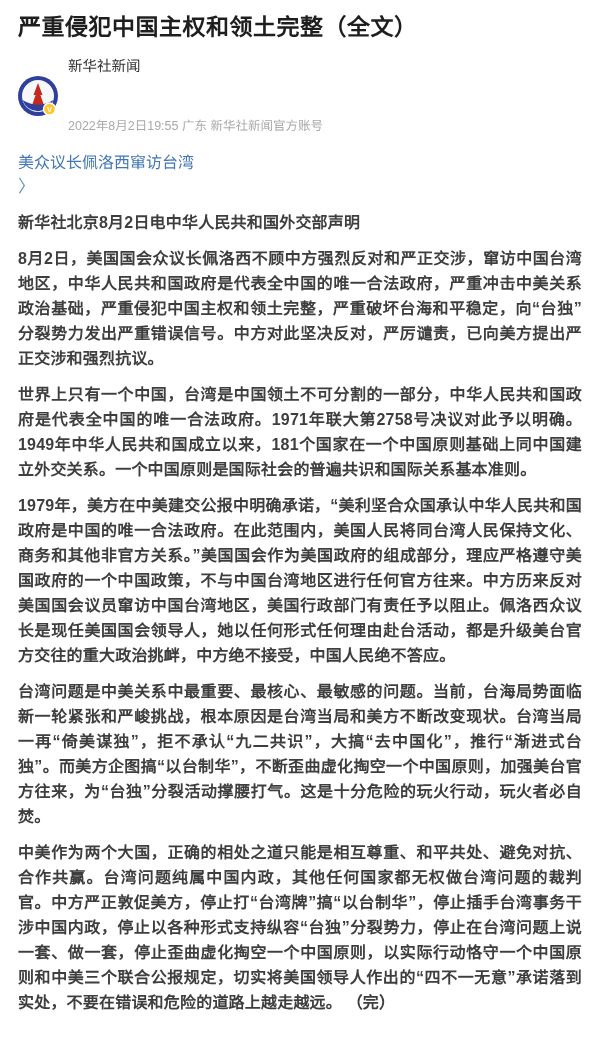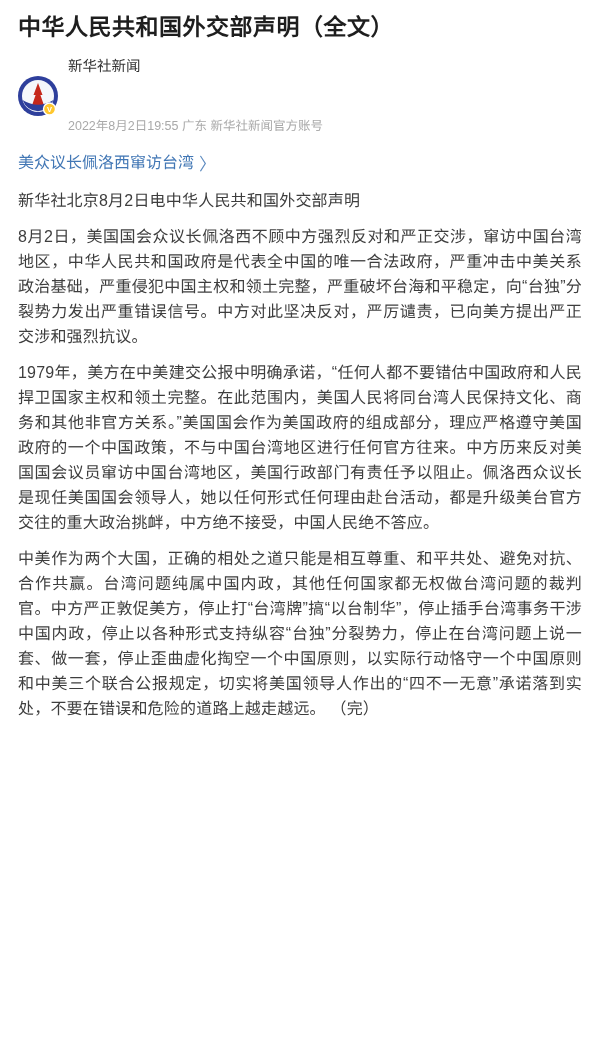--- a/index.html
+++ b/index.html
@@ -55,51 +55,53 @@
   }
   .author-meta {
     font-size: 12.5px;
     color: var(--meta_gray);
     line-height: 17px;
     margin-top: 3px;
   }
 
   .topic-link {
     display: inline-flex;
-    align-items: flex-end;
+    align-items: flex-start;
     gap: 5px;
     color: var(--link_blue);
     font-size: 16px;
     line-height: 22px;
     margin: 4px 16px 14px 0;
     cursor: pointer;
     text-decoration: none;
+    flex-direction: column;
   }
   .topic-link .chevron {
     font-size: 17px;
     line-height: 1;
     transform: translateY(-1px);
     opacity: 0.85;
   }
 
   .article-body p {
     font-size: 16px;
     line-height: 25px;
     color: var(--body_text);
     margin: 0 0 11px 0;
     text-align: justify;
     letter-spacing: 0.2px;
+    font-weight: bold;
   }
 </style>
 </head>
 <body>
 
 <div class="container">
 
-  <h1 class="page-title">中华人民共和国外交部声明（全文）</h1>
+  <h1 class="page-title">严重侵犯中国主权和领土完整（全文）</h1>
 
   <div class="author-row">
     <div class="avatar-wrap">
       <svg viewBox="0 0 40 40" width="40" height="40">
         <circle cx="20" cy="20" r="20" fill="#2e3f9c"></circle>
         <circle cx="20" cy="20" r="16" fill="#f5f7fb"></circle>
         <path d="M20 7 L24.5 19 L22.4 19 L26.2 30 L13.8 30 L17.6 19 L15.5 19 Z" fill="#c5281c"></path>
         <path d="M4.5 24 Q20 33.5 35.5 24 Q31.5 34.5 20 35.2 Q8.5 34.5 4.5 24 Z" fill="#2e3f9c"></path>
         <g>
           <circle cx="31.5" cy="33" r="6" fill="#ffc72e" stroke="#ffffff" stroke-width="1.4"></circle>
@@ -114,17 +116,19 @@
   </div>
 
   <a class="topic-link">
     <span class="topic-label">美众议长佩洛西窜访台湾</span>
     <span class="chevron">〉</span>
   </a>
 
   <div class="article-body">
     <p>新华社北京8月2日电中华人民共和国外交部声明</p>
     <p>8月2日，美国国会众议长佩洛西不顾中方强烈反对和严正交涉，窜访中国台湾地区，中华人民共和国政府是代表全中国的唯一合法政府，严重冲击中美关系政治基础，严重侵犯中国主权和领土完整，严重破坏台海和平稳定，向“台独”分裂势力发出严重错误信号。中方对此坚决反对，严厉谴责，已向美方提出严正交涉和强烈抗议。</p>
-    <p>1979年，美方在中美建交公报中明确承诺，“任何人都不要错估中国政府和人民捍卫国家主权和领土完整。在此范围内，美国人民将同台湾人民保持文化、商务和其他非官方关系。”美国国会作为美国政府的组成部分，理应严格遵守美国政府的一个中国政策，不与中国台湾地区进行任何官方往来。中方历来反对美国国会议员窜访中国台湾地区，美国行政部门有责任予以阻止。佩洛西众议长是现任美国国会领导人，她以任何形式任何理由赴台活动，都是升级美台官方交往的重大政治挑衅，中方绝不接受，中国人民绝不答应。</p>
+    <p>世界上只有一个中国，台湾是中国领土不可分割的一部分，中华人民共和国政府是代表全中国的唯一合法政府。1971年联大第2758号决议对此予以明确。1949年中华人民共和国成立以来，181个国家在一个中国原则基础上同中国建立外交关系。一个中国原则是国际社会的普遍共识和国际关系基本准则。</p>
+    <p>1979年，美方在中美建交公报中明确承诺，“美利坚合众国承认中华人民共和国政府是中国的唯一合法政府。在此范围内，美国人民将同台湾人民保持文化、商务和其他非官方关系。”美国国会作为美国政府的组成部分，理应严格遵守美国政府的一个中国政策，不与中国台湾地区进行任何官方往来。中方历来反对美国国会议员窜访中国台湾地区，美国行政部门有责任予以阻止。佩洛西众议长是现任美国国会领导人，她以任何形式任何理由赴台活动，都是升级美台官方交往的重大政治挑衅，中方绝不接受，中国人民绝不答应。</p>
+    <p>台湾问题是中美关系中最重要、最核心、最敏感的问题。当前，台海局势面临新一轮紧张和严峻挑战，根本原因是台湾当局和美方不断改变现状。台湾当局一再“倚美谋独”，拒不承认“九二共识”，大搞“去中国化”，推行“渐进式台独”。而美方企图搞“以台制华”，不断歪曲虚化掏空一个中国原则，加强美台官方往来，为“台独”分裂活动撑腰打气。这是十分危险的玩火行动，玩火者必自焚。</p>
     <p>中美作为两个大国，正确的相处之道只能是相互尊重、和平共处、避免对抗、合作共赢。台湾问题纯属中国内政，其他任何国家都无权做台湾问题的裁判官。中方严正敦促美方，停止打“台湾牌”搞“以台制华”，停止插手台湾事务干涉中国内政，停止以各种形式支持纵容“台独”分裂势力，停止在台湾问题上说一套、做一套，停止歪曲虚化掏空一个中国原则，以实际行动恪守一个中国原则和中美三个联合公报规定，切实将美国领导人作出的“四不一无意”承诺落到实处，不要在错误和危险的道路上越走越远。 （完）</p>
   </div>
 
 </div>
 
 </body></html>

